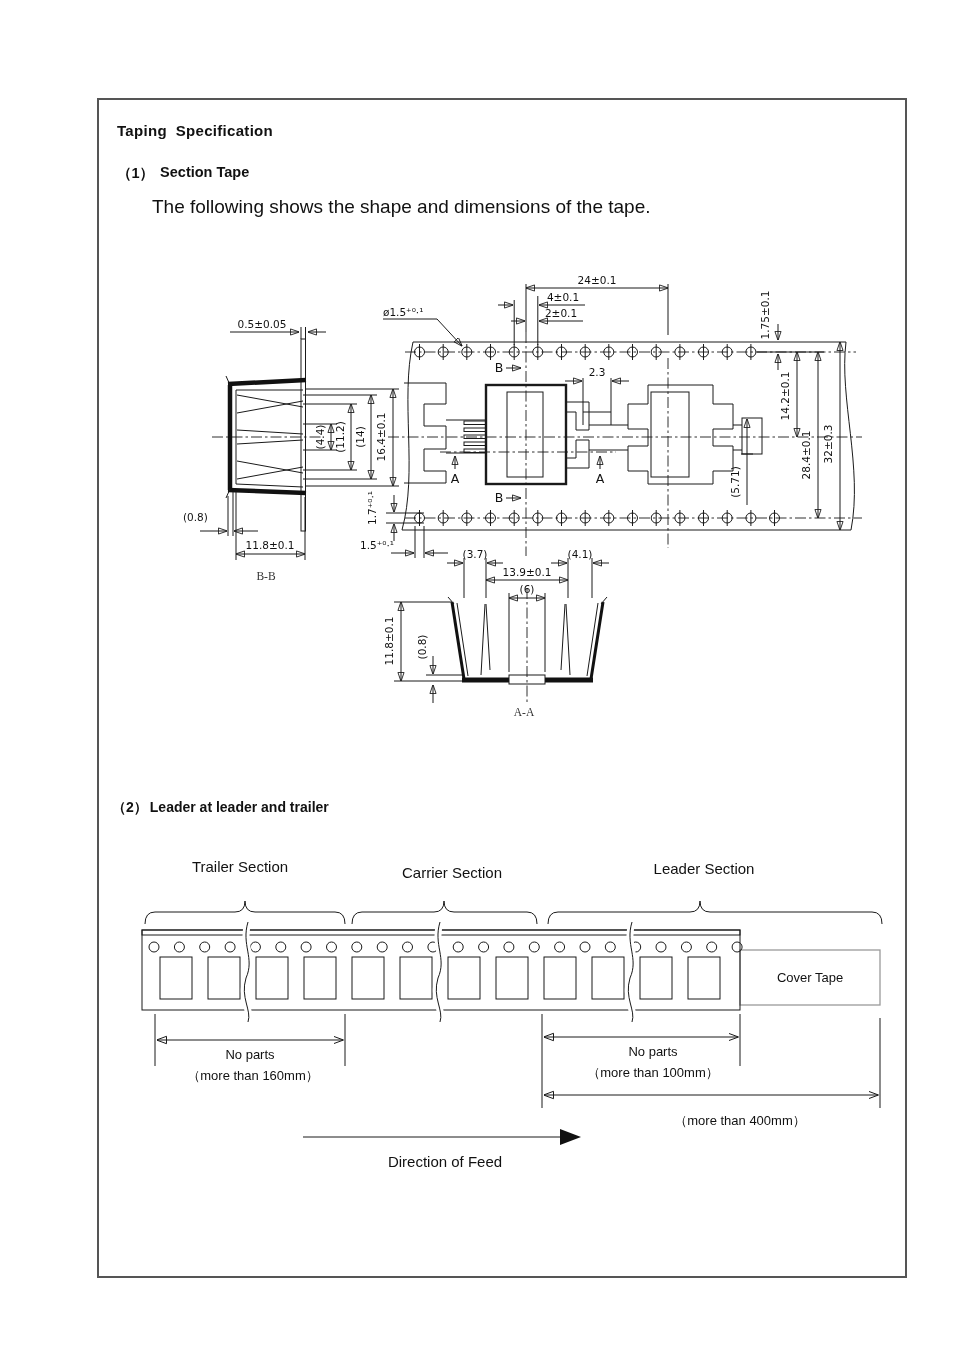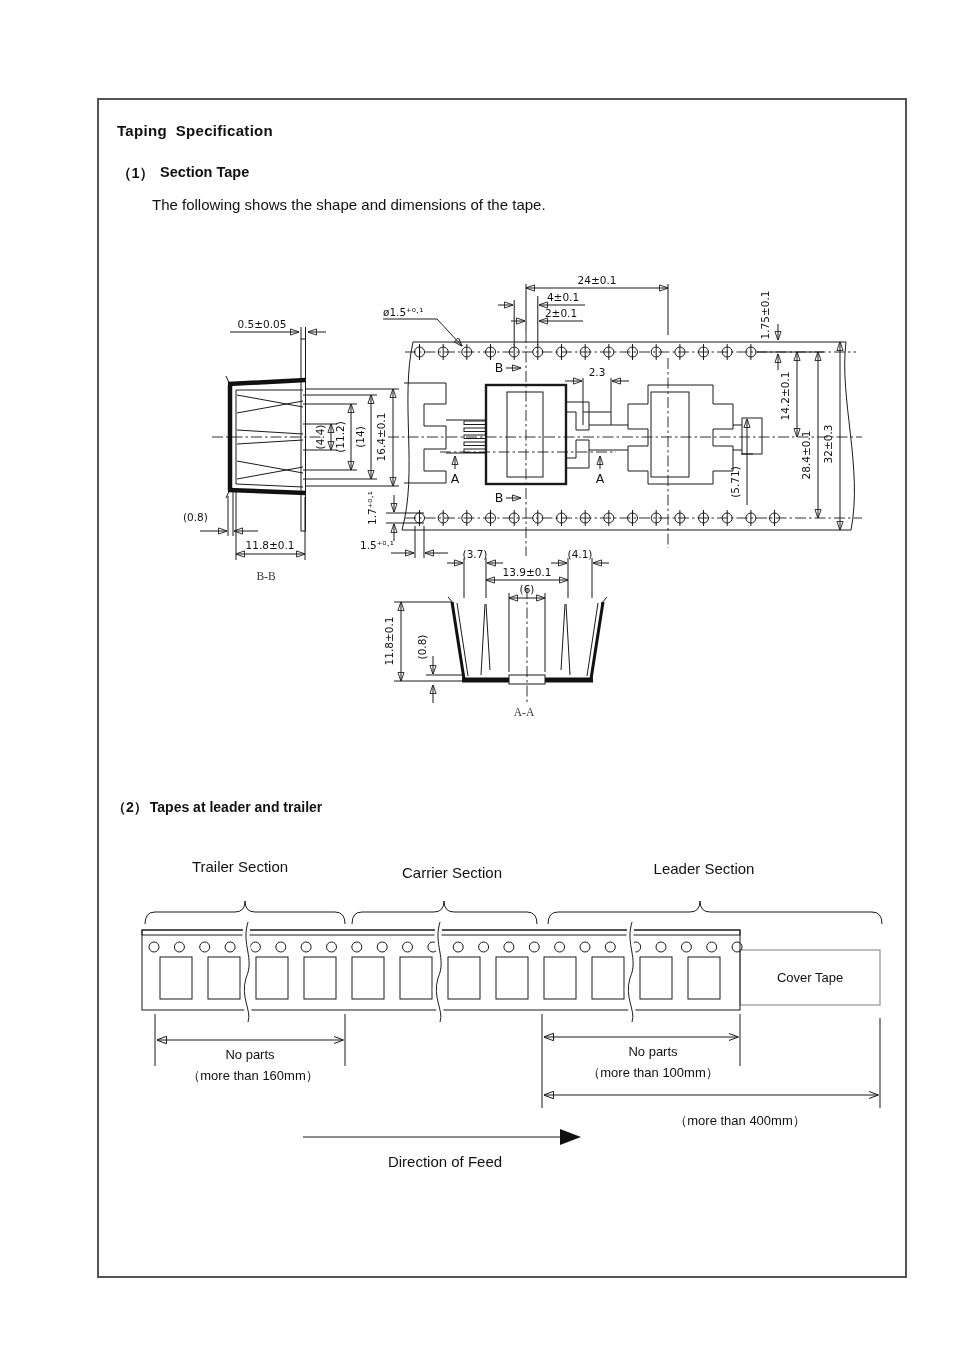--- a/index.html
+++ b/index.html
@@ -2,21 +2,21 @@
 <html><head>
 <meta charset="utf-8">
 <style>
   html,body{margin:0;padding:0;background:#fff;}
   #page{position:relative;width:908px;height:1350px;background:#fff;overflow:hidden;
         font-family:"Liberation Sans", sans-serif;color:#111;}
   #frame{position:absolute;left:97px;top:98px;width:806px;height:1176px;border:2px solid #555;background:#fff;}
   .abs{position:absolute;white-space:pre;}
   .t-title{left:117px;top:122px;font-size:15px;font-weight:700;letter-spacing:.3px;}
   .t-s1{left:117px;top:164px;font-size:14.5px;font-weight:700;display:flex;gap:6px;}
-  .t-desc{left:152px;top:196px;font-size:15px;text-align:right;}
+  .t-desc{left:152px;top:196px;font-size:19px;text-align:right;}
   .t-s2{left:112px;top:799px;font-size:14px;font-weight:700;display:flex;gap:2px;}
   svg{position:absolute;overflow:visible;}
   svg line,svg path,svg rect,svg circle,svg ellipse{stroke:#1a1a1a;stroke-width:1;fill:none;}
   .thk{stroke-width:2.4;}
   .thw{stroke:#111;stroke-width:4.5;}
   .th3{stroke:#111;stroke-width:3;}
   .th5{stroke:#111;stroke-width:5;}
   .cl{stroke-dasharray:11 3 2.5 3;stroke-width:.9;}
   .dim{font-family:"DejaVu Sans", sans-serif;font-size:10.5px;fill:#111;stroke:none;}
   .mk{font-family:"DejaVu Sans", sans-serif;font-size:12.5px;fill:#111;stroke:none;}
@@ -32,21 +32,21 @@
 
 <div id="page">
   <div id="frame"></div>
 
   <div class="abs t-title">Taping  Specification</div>
   <div class="abs t-s1">
     <span>（1）</span><span>Section Tape</span>
   </div>
   <div class="abs t-desc">The following shows the shape and dimensions of the tape.</div>
   <div class="abs t-s2">
-    <span>（2）</span><span>Tapes at leader and trailer</span>
+    <span>（2）</span><span>Leader at leader and trailer</span>
   </div>
 
   <svg style="left:170px;top:255px;" width="710" height="485" viewBox="170 255 710 485">
     <defs>
       <marker id="ar1" viewBox="0 0 10 10" refX="9.5" refY="5" markerWidth="9" markerHeight="9" orient="auto-start-reverse">
         <path d="M0,1.6 L10,5 L0,8.4 Z" fill="#111" stroke="none"></path>
       </marker>
       <g id="hole">
         <circle r="5"></circle>
         <line y1="-8" y2="8" stroke-width="0.8"></line>

